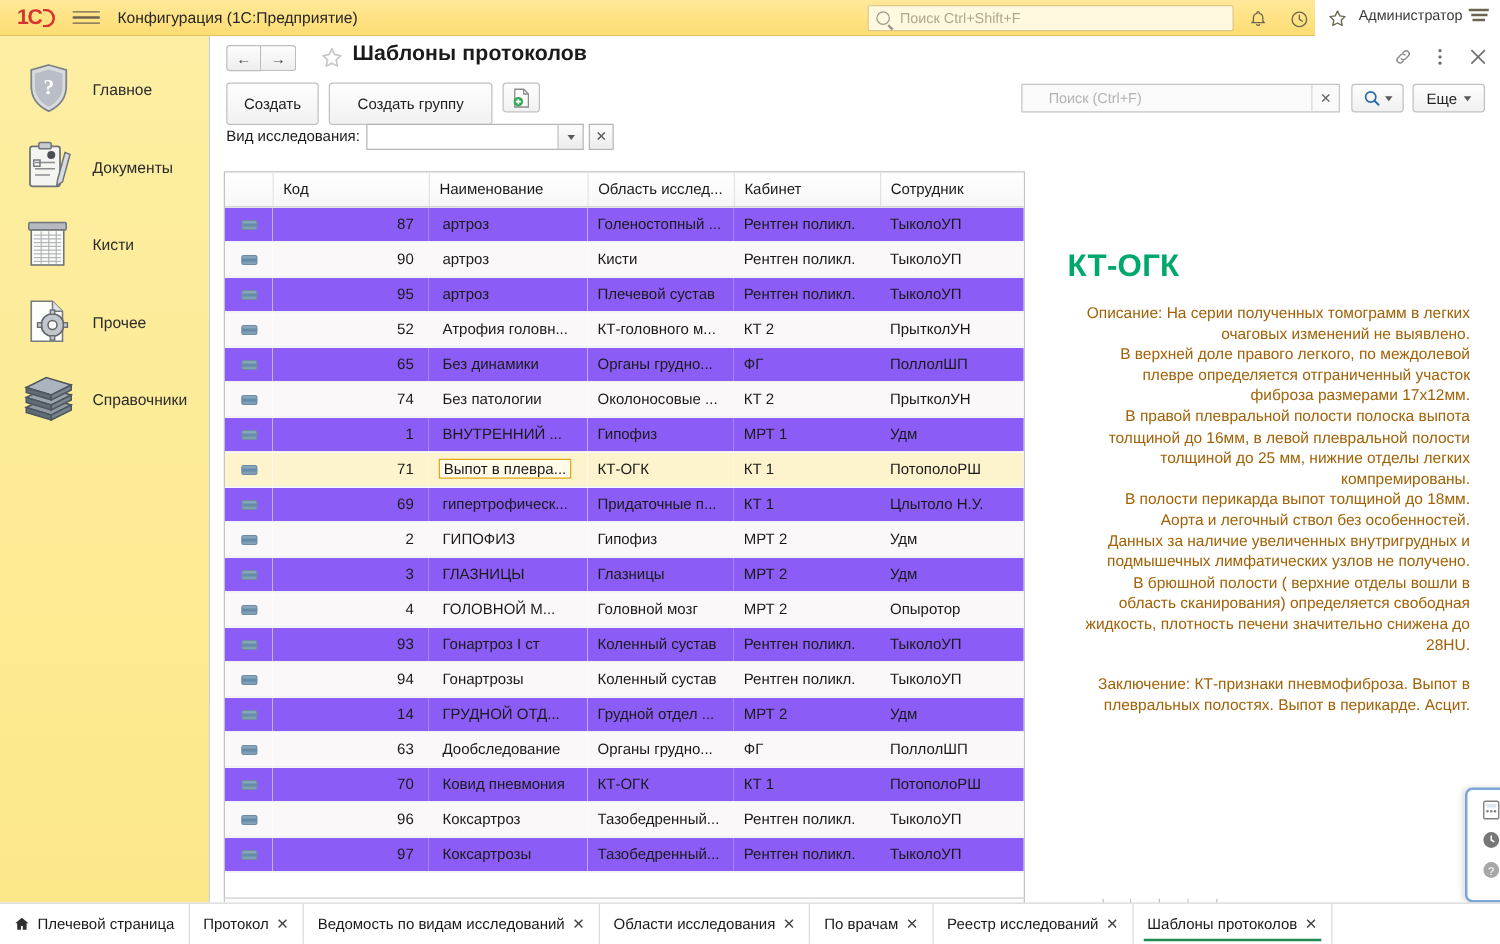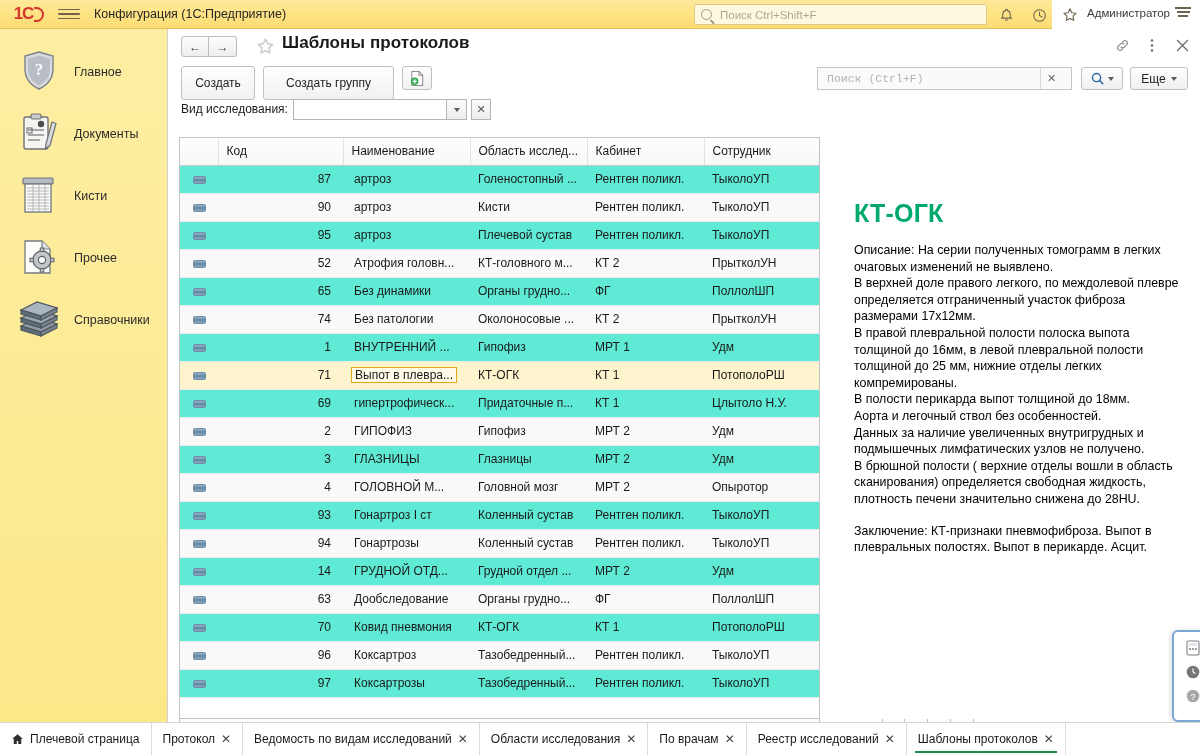--- a/index.html
+++ b/index.html
@@ -146,21 +146,21 @@
     font-size: 11px; color: #555;
   }
 
   
   #list-search {
     position: absolute; left: 649px; top: 38px; width: 255px; height: 23px;
     background: #fafafa; border: 1px solid #c6c6c6; display: flex; align-items: center;
   }
   #list-search input {
     border: none; outline: none; background: transparent; width: 215px;
-    margin-left: 7px; font-family: Liberation Mono, monospace; font-size: 11.5px; color: #333;
+    margin-left: 19px; font-family: Liberation Sans, sans-serif; font-size: 11.5px; color: #333;
   }
   #list-search input::placeholder { color: #b3b3b3; }
   #list-search .clr {
     width: 22px; height: 21px; border-left: 1px solid #d8d8d8; cursor: pointer;
     display: flex; align-items: center; justify-content: center; font-size: 11px; color: #666;
   }
   #btn-find {
     position: absolute; left: 913px; top: 38px; width: 42px; height: 23px;
     background: linear-gradient(to bottom,#fefefe,#f0f0f0); border: 1px solid #c0c0c0;
     border-radius: 3px; cursor: pointer; display: flex; align-items: center;
@@ -188,21 +188,21 @@
     border-bottom: 1px solid #c9c9c9; border-right: 1px solid #e3e3e3;
     font-weight: normal; font-size: 12px; color: #1a1a1a; text-align: left;
     padding-left: 8px; white-space: nowrap; overflow: hidden; cursor: pointer;
   }
   thead th:last-child { border-right: none; }
   tbody td {
     height: 28px; border-bottom: 1px solid #ededed;
     font-size: 12px; color: #1a1a1a; padding: 0 8px;
     white-space: nowrap; overflow: hidden; text-overflow: clip;
   }
-  tbody tr { background: #5eead4; }
+  tbody tr { background: #8b5cf6; }
   tbody tr:nth-child(even) { background: #fbf8fa; }
   tbody tr.sel { background: #fdf3cd; }
   td.c-icon { width: 38px; padding: 0; text-align: center; }
   td.c-code { text-align: right; padding-right: 12px; }
   .rowico {
     display: inline-block; width: 13px; height: 8px; border-radius: 2px;
     background: linear-gradient(to bottom,#9fb6c8 0%,#5e86a6 50%,#8fa9bd 100%);
     border: 1px solid #6e8ca5; vertical-align: middle;
   }
   td.c-name .namecell { display: inline-block; padding: 1px 3px; }
@@ -236,21 +236,21 @@
   
   #preview {
     position: absolute; left: 660px; top: 108px; width: 368px; height: 582px;
     background: #ffffff; overflow: hidden; padding: 62px 8px 0 26px;
   }
   #preview h1 {
     margin: 0 0 14px 0; font-size: 25px; font-weight: bold;
     color: #00a86b; letter-spacing: 0.2px;
   }
   #preview p {
-    margin: 0; font-size: 12.4px; line-height: 16.6px; color: #000000;
+    margin: 12px; font-size: 12.4px; line-height: 16.6px; color: #a16207; text-align: right;
   }
   #preview p.gap { margin-top: 15px; }
 
   
   #float-panel {
     position: absolute; left: 1172px; top: 630px; width: 42px; height: 92px;
     background: #ffffff; border: 2px solid #7ba7d7; border-radius: 6px 0 0 6px;
     box-shadow: -2px 0 4px rgba(0,0,0,0.12);
     display: flex; flex-direction: column; align-items: center; gap: 8px; padding-top: 8px;
   }

